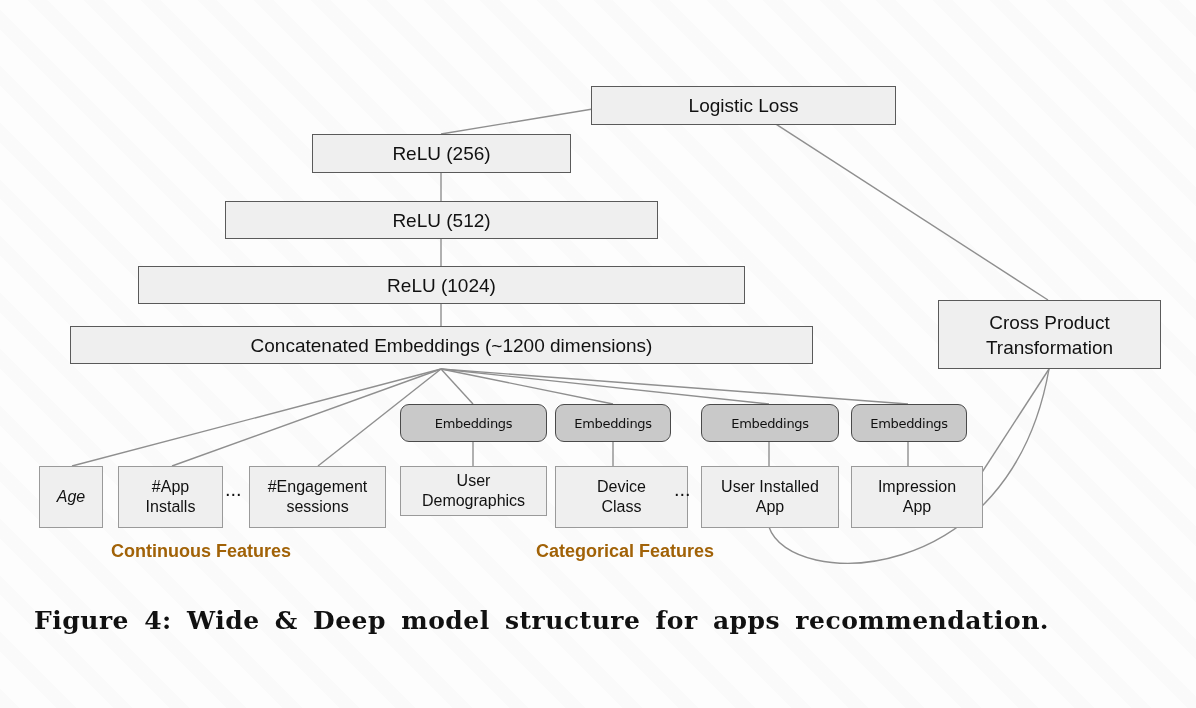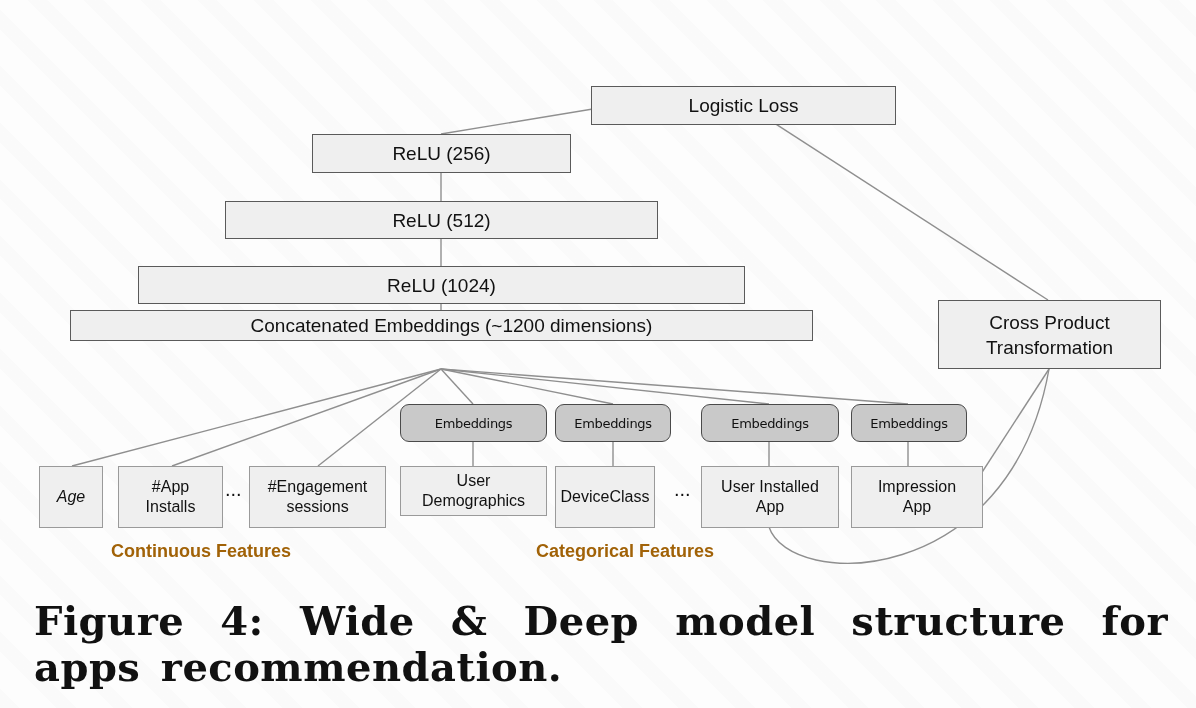--- a/index.html
+++ b/index.html
@@ -23,21 +23,21 @@
   .box.emb {
     background: #c9c9c9; border-color: #4a4a4a;
     font-family: "DejaVu Sans", sans-serif; font-size: 13px;
     transform-origin: center; letter-spacing: -0.3px; border-radius: 9px;
   }
   .box.cross { font-size: 19px; line-height: 25px; }
   .ellipsis { position: absolute; font-size: 20px; color: #111; }
   .group-label { position: absolute; font-weight: bold; font-size: 18px; color: #a16207; white-space: nowrap; }
   .caption {
     position: absolute; left: 34px; top: 598px; width: 1134px;
-    font-family: "DejaVu Serif", serif; font-weight: bold; font-size: 40px; line-height: 46px;
+    font-family: "DejaVu Serif", serif; font-weight: bold; font-size: 25px; line-height: 46px;
     color: #111; text-align: justify; text-align-last: left; letter-spacing: 0.5px; word-spacing: 6px;
   }
 </style>
 </head>
 <body>
 
 <div class="watermark"></div>
 
 <svg class="wires" width="1196" height="708">
   <g stroke="#8f8f8f" stroke-width="1.4" fill="none">
@@ -73,21 +73,21 @@
 
 <div class="box" style="left:312px;top:134px;width:259px;height:39px;">
   <span>ReLU (256)</span>
 </div>
 <div class="box" style="left:225px;top:201px;width:433px;height:38px;">
   <span>ReLU (512)</span>
 </div>
 <div class="box" style="left:138px;top:266px;width:607px;height:38px;">
   <span>ReLU (1024)</span>
 </div>
-<div class="box" style="left:70px;top:310px;width:743px;height:31px;padding-left:20px;">
+<div class="box" style="left:70px;top:326px;width:743px;height:38px;padding-left:20px;">
   <span>Concatenated Embeddings (~1200 dimensions)</span>
 </div>
 
 <div class="box cross" style="left:938px;top:300px;width:223px;height:69px;flex-direction:column;text-align:center;">
   <span>Cross Product</span>
   <span>Transformation</span>
 </div>
 
 <div class="box emb" style="left:400px;top:404px;width:147px;height:38px;">
   <span>Embeddings</span>
@@ -112,21 +112,21 @@
 <div class="ellipsis" style="left:225px;top:478px;">...</div>
 <div class="box feat" style="left:249px;top:466px;width:137px;height:62px;flex-direction:column;align-items:center;">
   <span>#Engagement</span>
   <span>sessions</span>
 </div>
 
 <div class="box feat" style="left:400px;top:466px;width:147px;height:50px;flex-direction:column;">
   <span>User</span>
   <span>Demographics</span>
 </div>
-<div class="box feat" style="left:555px;top:466px;width:100px;height:62px;flex-direction:row;">
+<div class="box feat" style="left:555px;top:466px;width:133px;height:62px;flex-direction:column;">
   <span>Device</span>
   <span>Class</span>
 </div>
 <div class="ellipsis" style="left:674px;top:478px;">...</div>
 <div class="box feat" style="left:701px;top:466px;width:138px;height:62px;flex-direction:column;">
   <span>User Installed</span>
   <span>App</span>
 </div>
 <div class="box feat" style="left:851px;top:466px;width:132px;height:62px;flex-direction:column;">
   <span>Impression</span>

